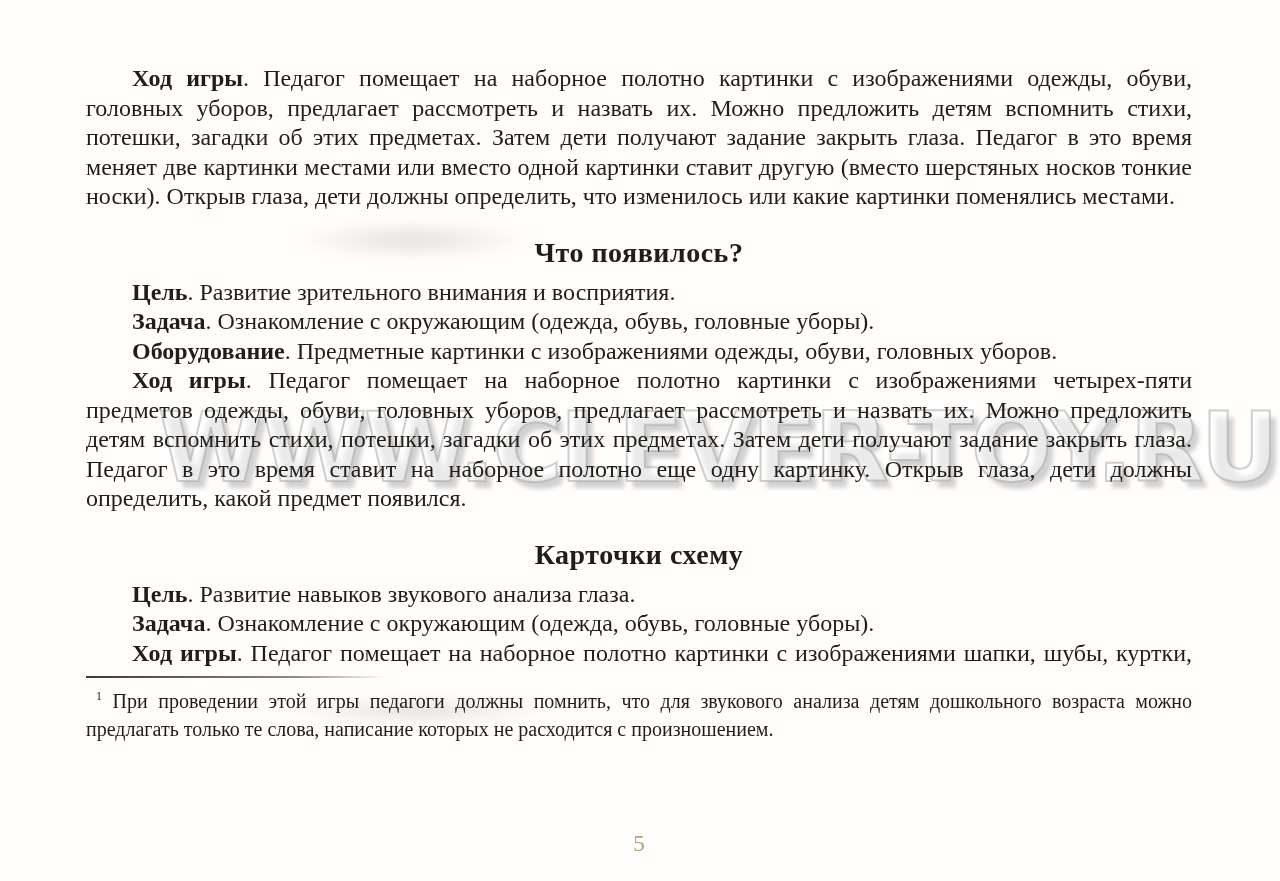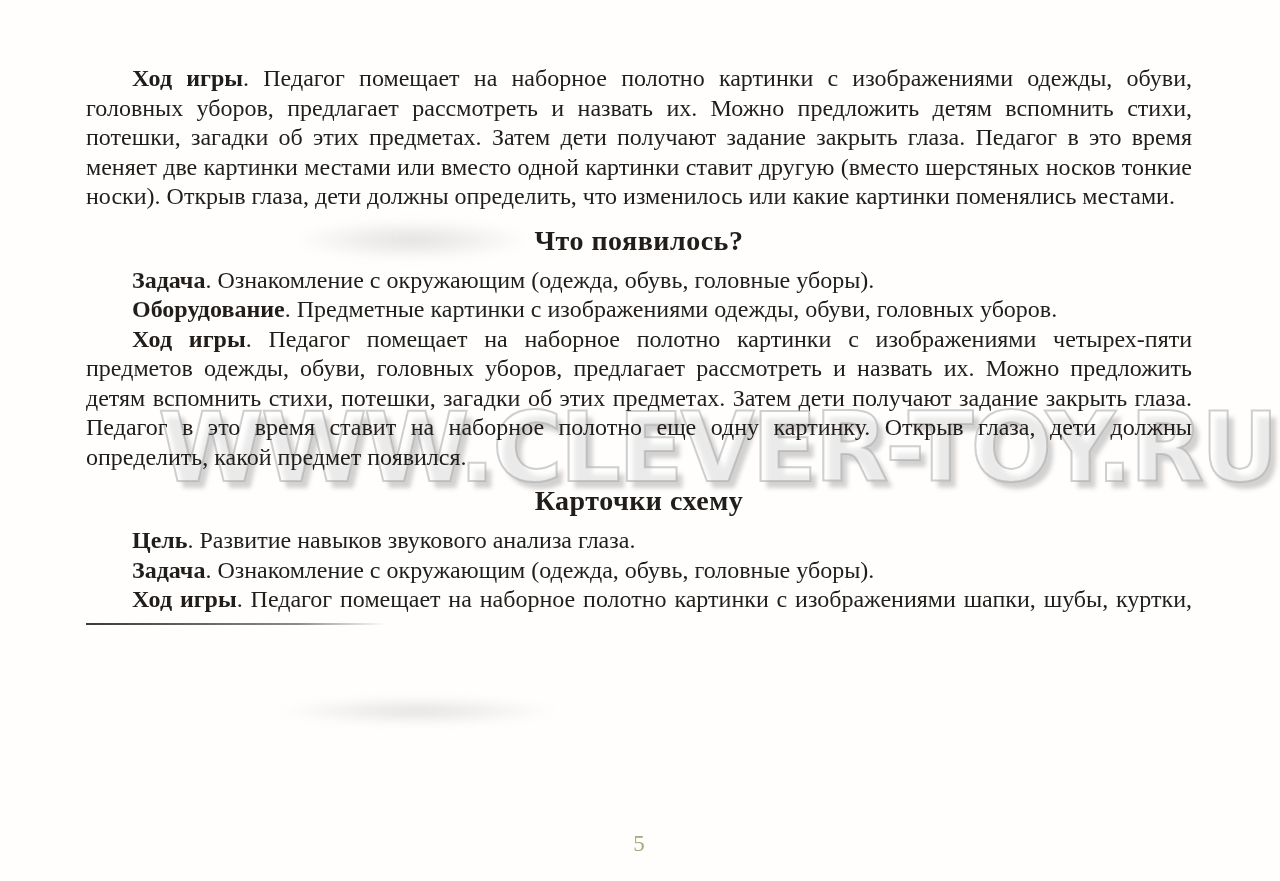--- a/index.html
+++ b/index.html
@@ -57,21 +57,21 @@
   p.body {
     margin: 0;
     font-size: 24px;
     line-height: 29.5px;
     text-align: justify;
     text-indent: 46px;
   }
   p.body .run-label { font-weight: bold; }
   p.justify-last { text-align-last: justify; }
   h2.game-title {
-    margin: 14px 0 10px 0;
+    margin: 26px 0 10px 0;
     font-size: 28px;
     line-height: 30px;
     font-weight: bold;
     text-align: center;
     letter-spacing: 0.5px;
   }
   sup.fn-ref {
     font-size: 60%;
     line-height: 0;
     vertical-align: super;
@@ -110,36 +110,38 @@
   <div class="watermark">WWW.CLEVER-TOY.RU</div>
   <div class="smudge smudge-1"></div>
   <div class="smudge smudge-2"></div>
 
   <div class="text-col">
 
     <p class="body"><span class="run-label">Ход игры</span><span>. Педагог помещает на наборное полотно картинки с изображениями одежды, обуви, головных уборов, предлагает рассмотреть и назвать их. Можно предложить детям вспомнить стихи, потешки, загадки об этих предметах. Затем дети получают задание закрыть глаза. Педагог в это время меняет две картинки местами или вместо одной картинки ставит другую (вместо шерстяных носков тонкие носки). Открыв глаза, дети должны определить, что изменилось или какие картинки поменялись местами.</span></p>
 
     <h2 class="game-title">Что появилось?</h2>
 
+    <p class="body"><span class="run-label">Цель</span><span>. Развитие зрительного внимания и восприятия.</span></p>
 
     <p class="body"><span class="run-label">Задача</span><span>. Ознакомление с окружающим (одежда, обувь, головные уборы).</span></p>
 
     <p class="body"><span class="run-label">Оборудование</span><span>. Предметные картинки с изображениями одежды, обуви, головных уборов.</span></p>
 
     <p class="body"><span class="run-label">Ход игры</span><span>. Педагог помещает на наборное полотно картинки с изображениями четырех-пяти предметов одежды, обуви, головных уборов, предлагает рассмотреть и назвать их. Можно предложить детям вспомнить стихи, потешки, загадки об этих предметах. Затем дети получают задание закрыть глаза. Педагог в это время ставит на наборное полотно еще одну картинку. Открыв глаза, дети должны определить, какой предмет появился.</span></p>
 
     <h2 class="game-title">Карточки схему</h2>
 
     <p class="body"><span class="run-label">Цель</span><span>. Развитие навыков звукового анализа глаза.</span></p>
 
     <p class="body"><span class="run-label">Задача</span><span>. Ознакомление с окружающим (одежда, обувь, головные уборы).</span></p>
 
 
     <p class="body justify-last"><span class="run-label">Ход игры</span><span>. Педагог помещает на наборное полотно картинки с изображениями шапки, шубы, куртки,</span></p>
 
     <div class="footnote-rule"></div>
 
+    <p class="footnote"><sup class="fn-ref">1</sup><span> При проведении этой игры педагоги должны помнить, что для звукового анализа детям дошкольного возраста можно предлагать только те слова, написание которых не расходится с произношением.</span></p>
 
   </div>
 
   <div class="page-number">5</div>
 
 </div>
 
 </body></html>

